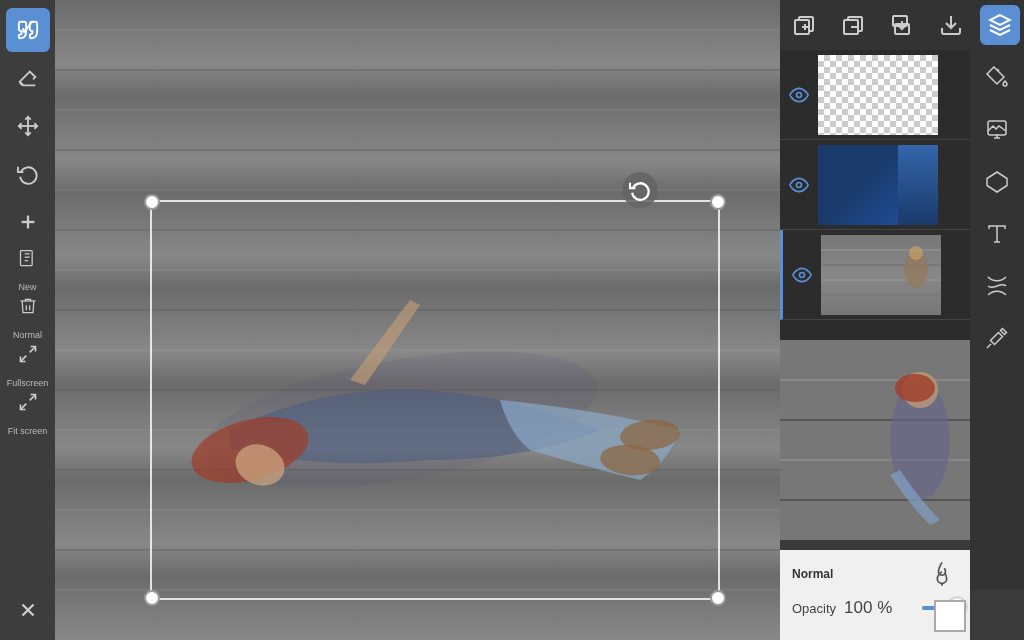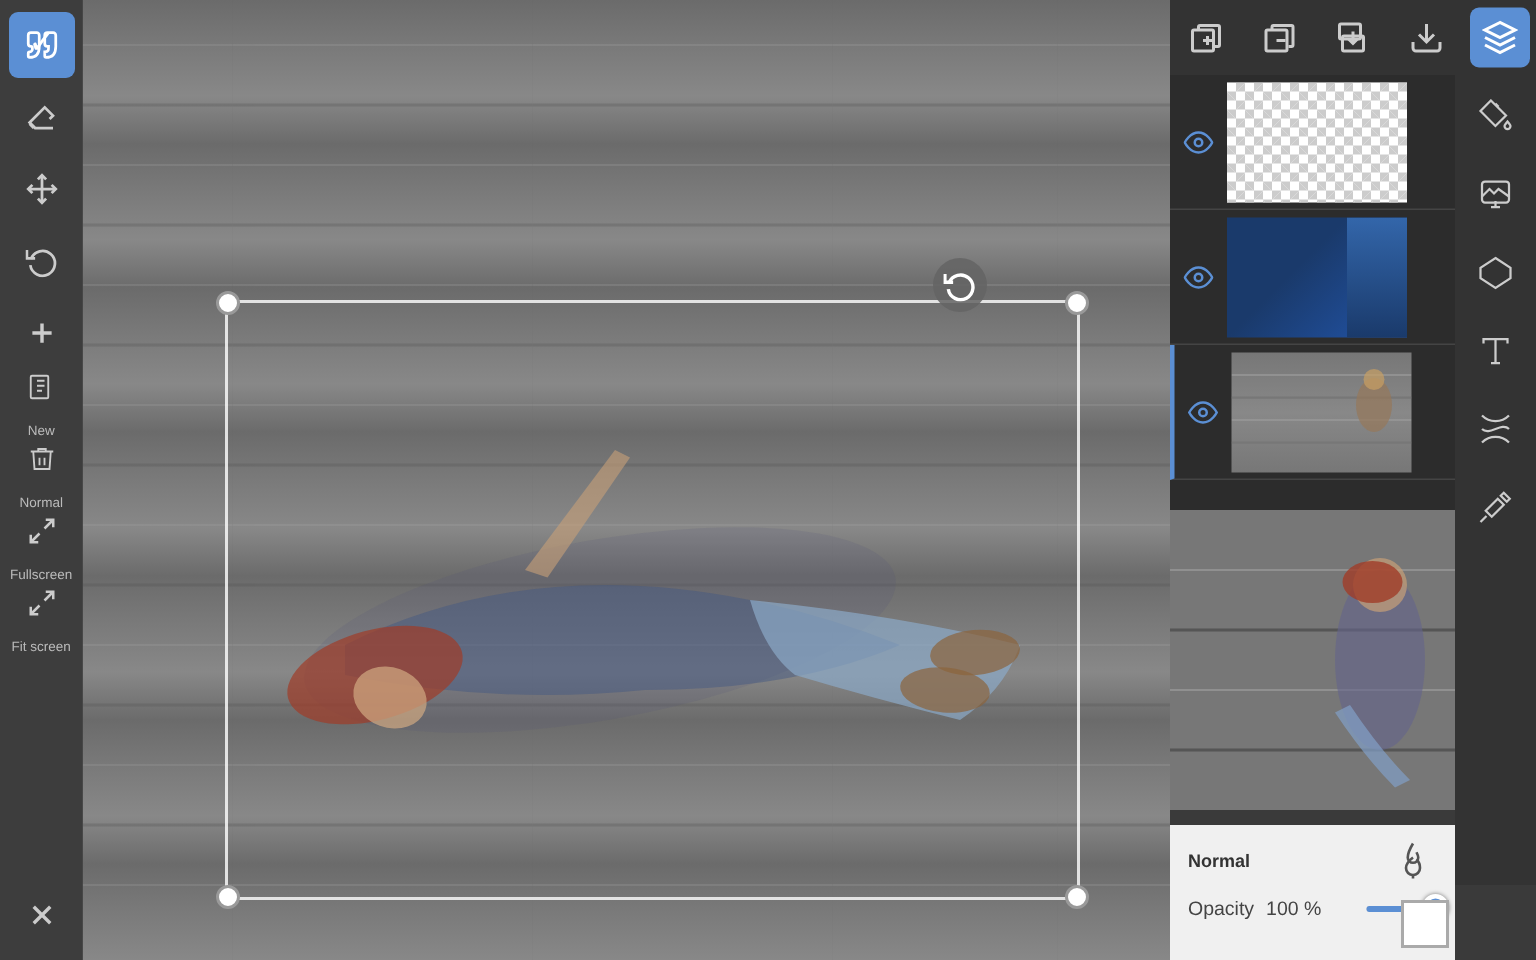--- a/index.html
+++ b/index.html
@@ -319,21 +319,21 @@
       align-items: center;
       gap: 8px;
     }
 
     #opacity-label {
       font-size: 13px;
       color: #444;
     }
 
     #opacity-value {
-      font-size: 13px;
+      font-size: 17px;
       color: #444;
       margin-left: auto;
       margin-right: 22px;
     }
 
     #opacity-slider-track {
       flex: 1;
       height: 4px;
       background: #ccc;
       border-radius: 2px;

